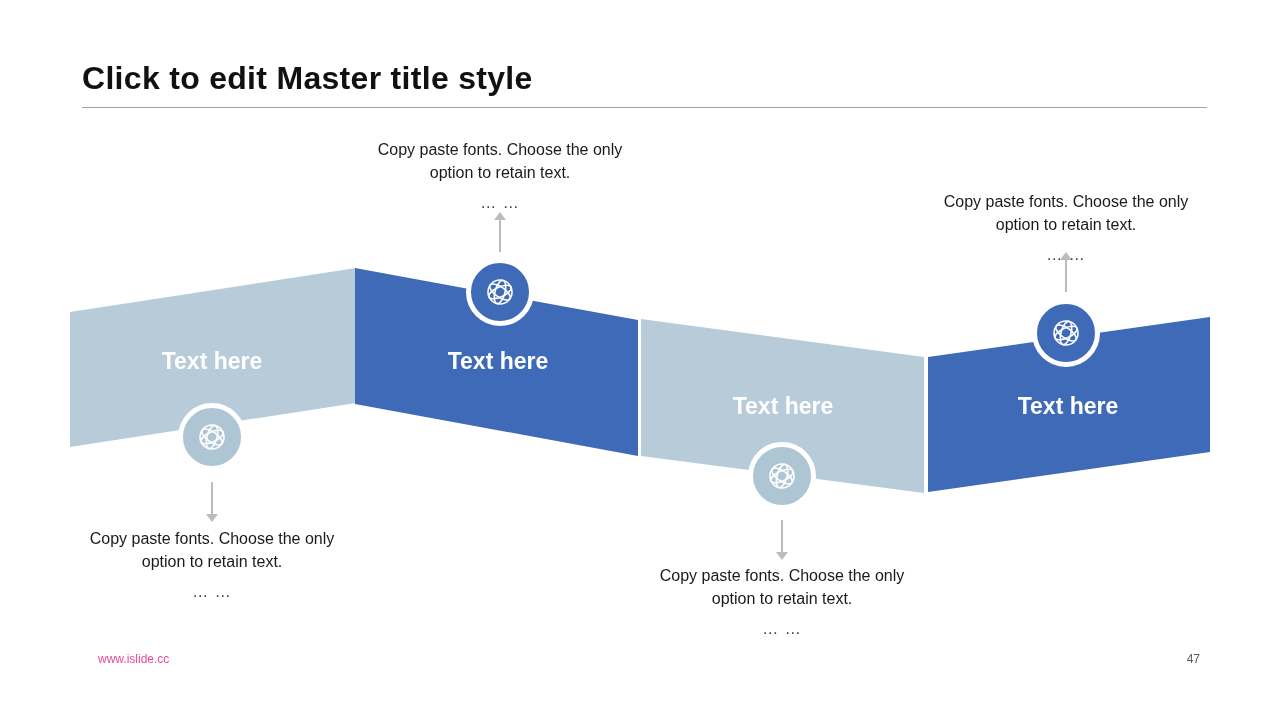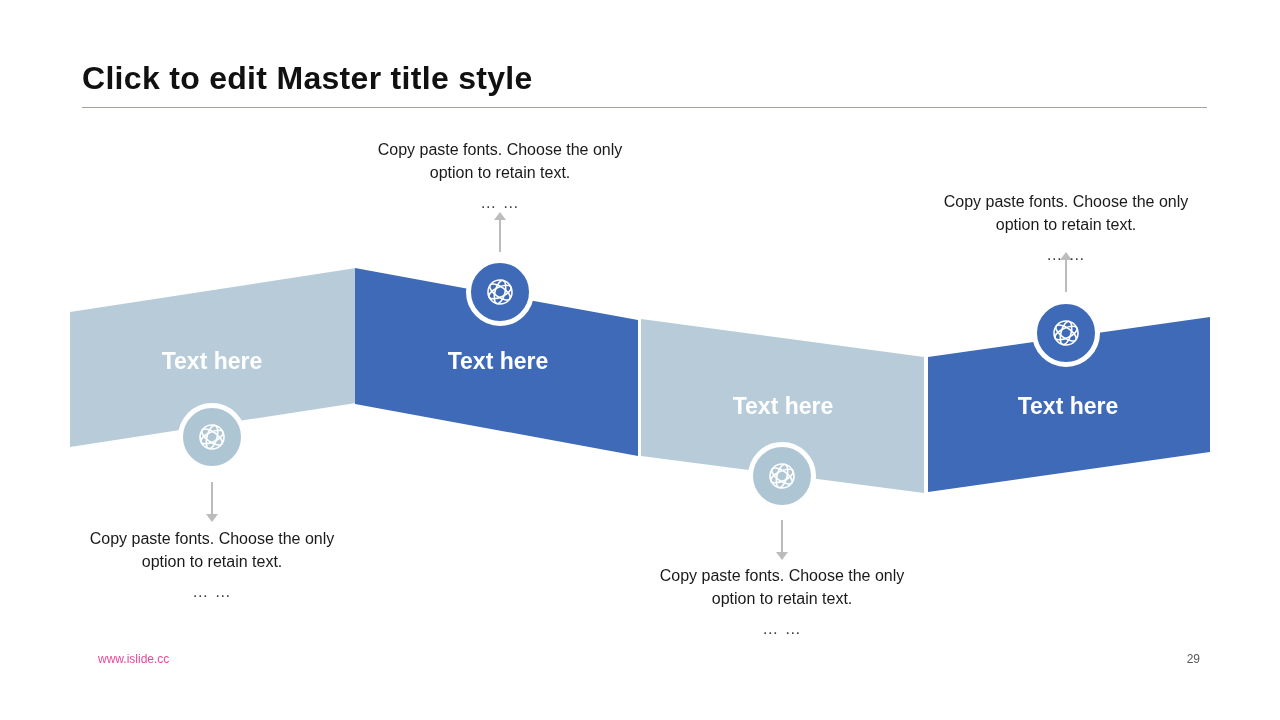--- a/index.html
+++ b/index.html
@@ -153,15 +153,15 @@
   <div class="callout c3">
     <p>Copy paste fonts. Choose the only option to retain text.</p>
     <p class="dots">… …</p>
   </div>
   <div class="callout c4">
     <p>Copy paste fonts. Choose the only option to retain text.</p>
     <p class="dots">… …</p>
   </div>
 
   <span class="footer-site">www.islide.cc</span>
-  <span class="footer-page">29</span>
+  <span class="footer-page">47</span>
 
 </div>
 
 </body></html>

